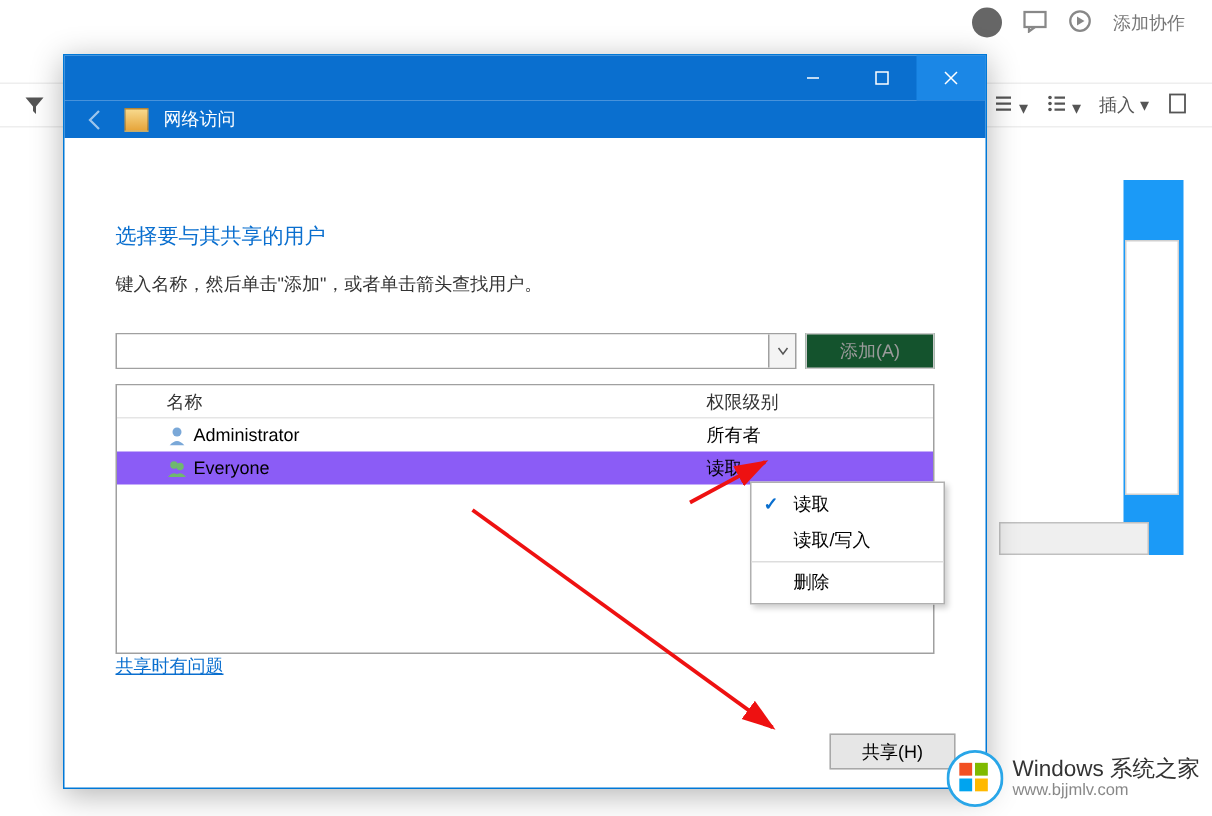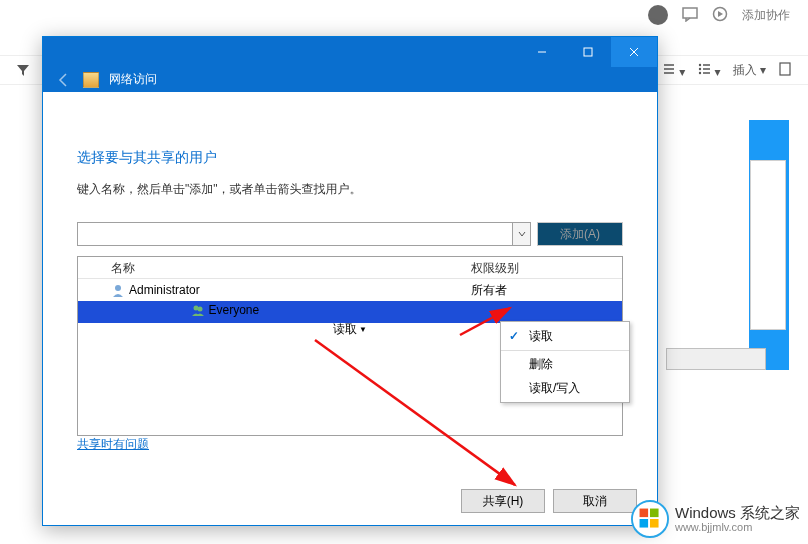--- a/index.html
+++ b/index.html
@@ -31,30 +31,30 @@
   .title-icon { width:16px; height:16px; background: linear-gradient(#f7d98c,#e6a43a); border:1px solid rgba(0,0,0,0.2); display:inline-block; }
 
   .content { flex: 1; padding: 18px 34px 14px 34px; display: flex; flex-direction: column; }
   .heading { color: #0a6fcf; font-size: 14px; margin-bottom: 14px; margin-top: 39px; }
   .desc { color: #333; margin-bottom: 24px; }
 
   .inputrow { display:flex; gap:6px; margin-bottom: 10px; }
   .combo { flex:1; height:24px; border:1px solid #a0a0a0; display:flex; background:#fff; }
   .combo input { flex:1; border:none; outline:none; padding: 0 6px; font-size:12px; }
   .combo .dd { width:18px; border-left:1px solid #a0a0a0; display:flex; align-items:center; justify-content:center; background:#f4f4f4; cursor:pointer; }
-  .addbtn { width:86px; height:24px; background:#0c4a6e; border:1px solid #c9c9c9; color:#9b9b9b; display:flex; align-items:center; justify-content:center; }
+  .addbtn { width:86px; height:24px; background:#14532d; border:1px solid #c9c9c9; color:#9b9b9b; display:flex; align-items:center; justify-content:center; }
 
   .listbox { border:1px solid #a0a0a0; height: 180px; background:#fff; position:relative; }
   .lb-head { display:flex; height:22px; border-bottom:1px solid #e5e5e5; background:#fff; }
   .lb-head .col { padding: 3px 8px; color:#333; }
   .col-name { width: 360px; margin-left: 25px; }
   .col-perm { flex:1; }
   .row { display:flex; height:22px; align-items:center; }
   .row .col { padding: 2px 8px; display:flex; align-items:flex-end; gap:4px; }
-  .row.selected { background:#1d4ed8;flex-direction:column; }
+  .row.selected { background:#8b5cf6; }
   .user-icon { width:14px; height:14px; display:inline-flex; }
   .perm-dd { display:inline-flex; align-items:center; gap:2px; cursor:pointer; }
   .tri { font-size:8px; }
 
   .ctx-menu { position:absolute; left: 422px; top: 64px; width:130px; background:#fff; border:1px solid #b0b0b0; box-shadow: 2px 2px 4px rgba(0,0,0,0.2); padding: 2px 0; z-index:10; }
   .ctx-item { height:24px; display:flex; align-items:center; padding-left: 28px; position:relative; cursor:pointer; }
   .ctx-item.sep-before { border-top:1px solid #ddd; margin-top:2px; padding-top:2px; height:26px; }
   .ctx-check { position:absolute; left:8px; color:#0a6fcf; font-weight:bold; }
 
   .help-link { color:#0a6fcf; text-decoration: underline; margin-top: auto; margin-bottom: 10px; cursor:pointer; display:inline-block; width:fit-content; }
@@ -202,35 +202,34 @@
             <span class="tri">▼</span>
           </span>
         </div>
       </div>
 
       <div class="ctx-menu">
         <div class="ctx-item">
           <span class="ctx-check">✓</span>
           <span>读取</span>
         </div>
+        <div class="ctx-item">
+          <span>读取/写入</span>
+        </div>
         <div class="ctx-item sep-before">
           <span>删除</span>
         </div>
-        <div class="ctx-item">
-          <span>读取/写入</span>
-        </div>
       </div>
     </div>
 
     <a class="help-link">共享时有问题</a>
   </div>
 
   <div class="footer">
     <div class="btn">共享(H)</div>
-    <div class="btn">取消</div>
   </div>
 </div>
 
 <svg class="arrow-svg" style="left:455px; top:300px;" width="70" height="40">
   <defs>
       <marker id="ah1" markerWidth="10" markerHeight="10" refX="8" refY="3" orient="auto">
         <path d="M0,0 L9,3 L0,6 Z" fill="#e11"></path>
       </marker>
     </defs>
   <path d="M5 35 L55 8" stroke="#e11" stroke-width="2.5" fill="none" marker-end="url(#ah1)"></path>

